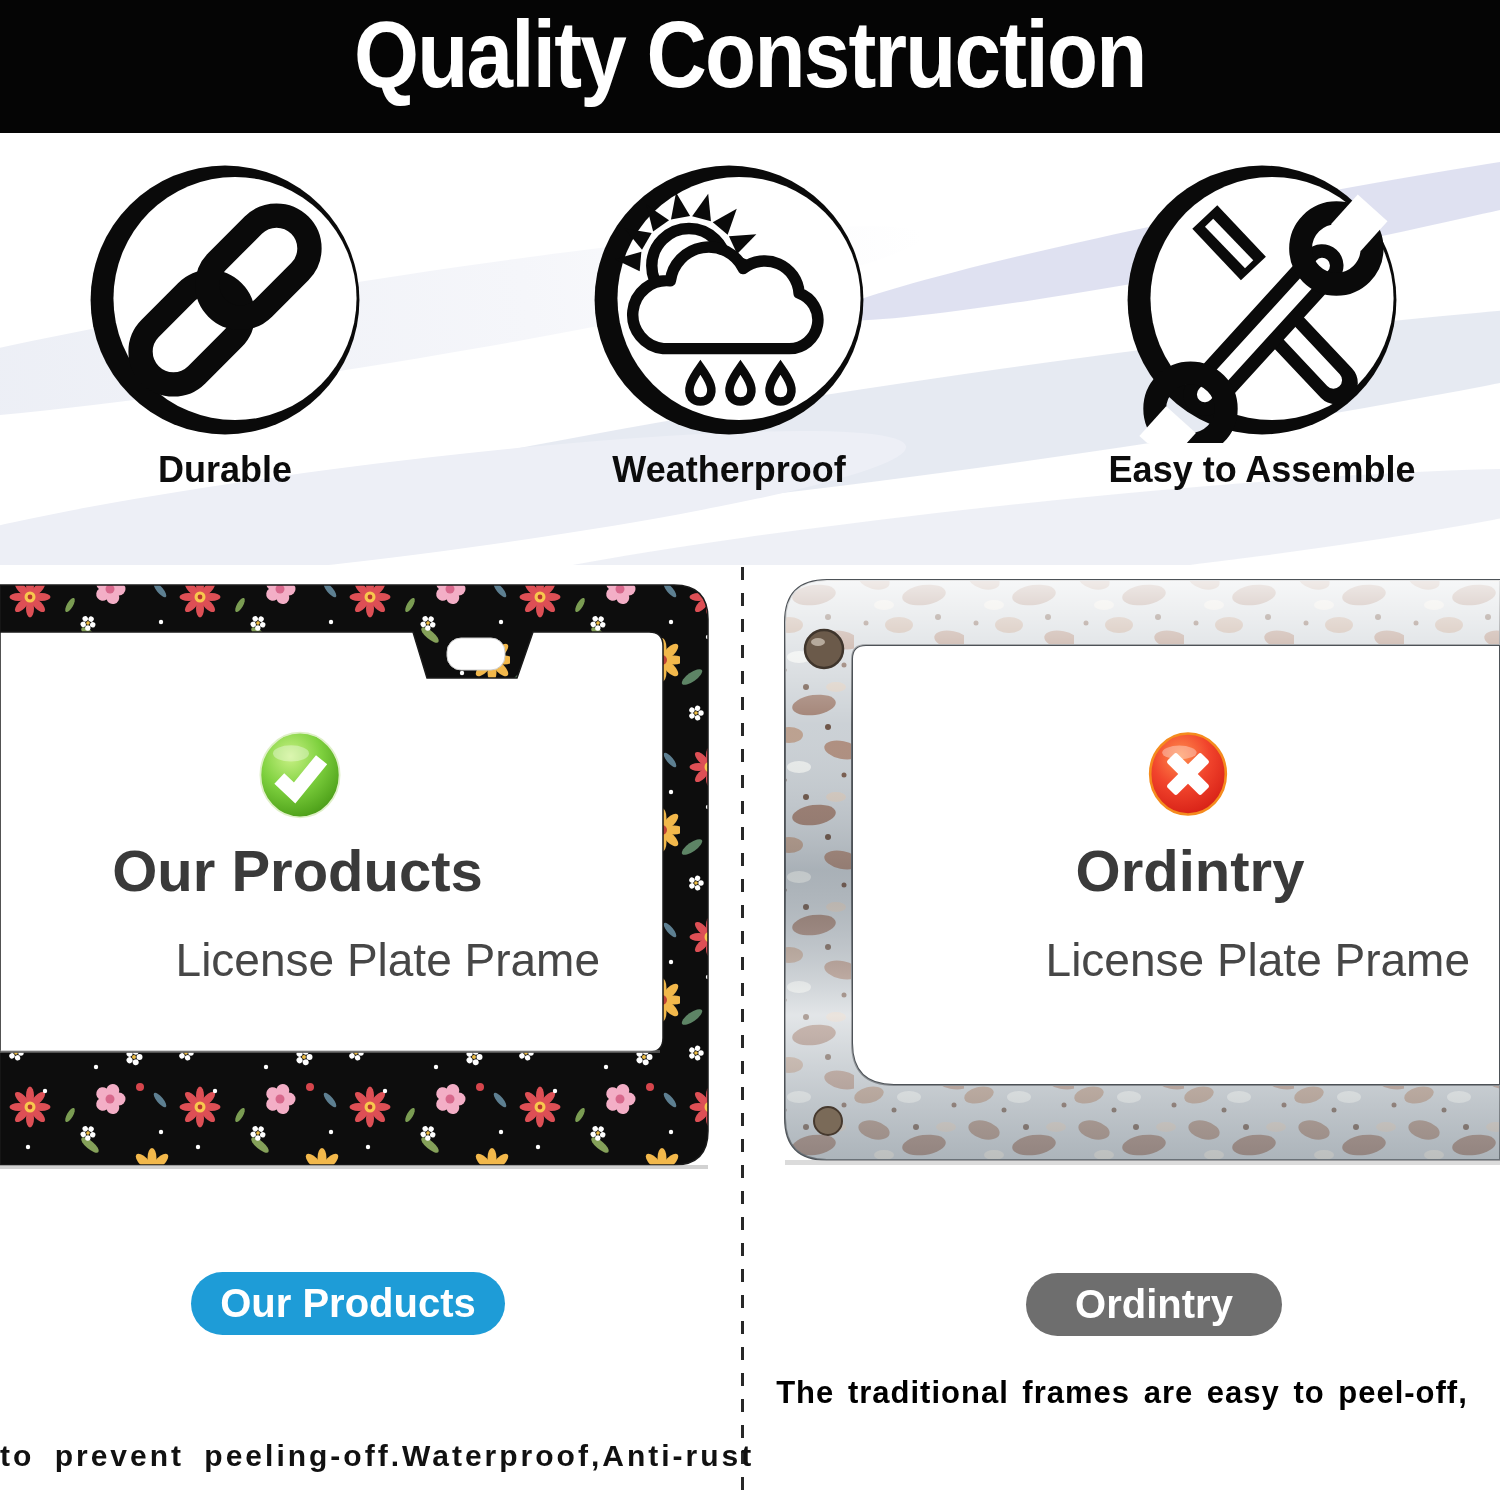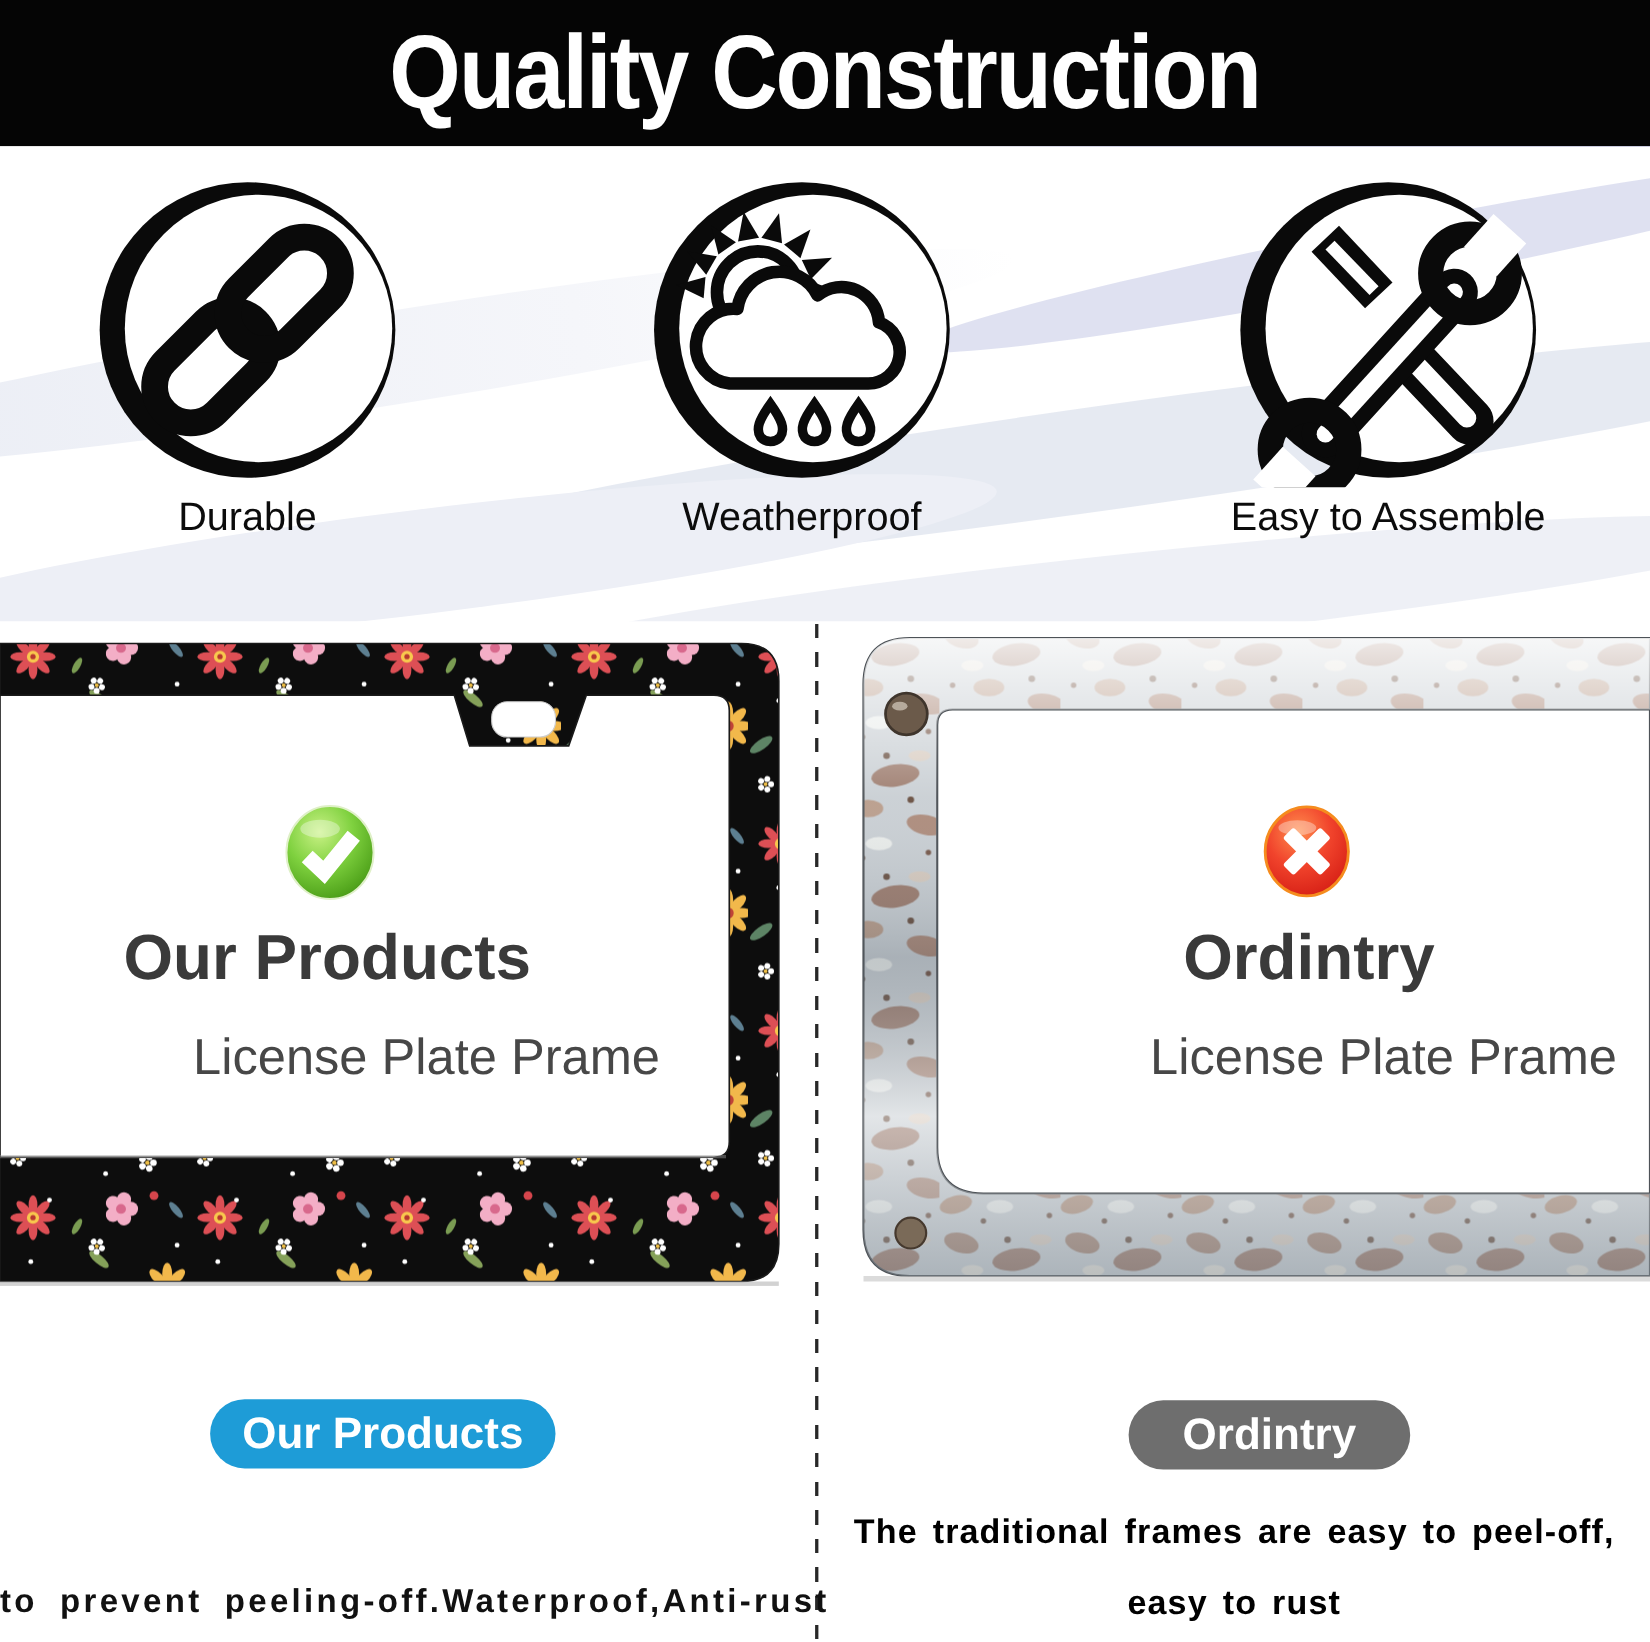--- a/index.html
+++ b/index.html
@@ -1,38 +1,38 @@
 <!DOCTYPE html>
 <html><head>
 <meta charset="utf-8">
 <style>
   html,body{margin:0;padding:0;background:#ffffff;}
   .page{position:relative;width:1500px;height:1493px;background:#fff;overflow:hidden;
         font-family:"Liberation Sans",sans-serif;}
 
   
   .banner{position:absolute;left:0;top:0;width:1500px;height:133px;background:#050505;
-          display:flex;align-items:center;justify-content:center;}
+          display:flex;justify-content:center;}
   .banner h1{margin:0;color:#fff;font-weight:bold;font-size:95px;letter-spacing:-2px;
              white-space:nowrap;transform:scaleX(.88);transform-origin:center;}
   .banner-underline{position:absolute;left:828px;top:133px;width:672px;height:4px;
              background:linear-gradient(90deg,rgba(46,49,146,0),#2e3192 30%,#2e3192);}
 
   
   .features{position:absolute;left:0;top:133px;width:1500px;height:432px;overflow:hidden;background:#fff;}
   .band{position:absolute;border-radius:100%;}
   .band1{left:-220px;top:150px;width:1150px;height:85px;transform:rotate(-9deg);
          background:linear-gradient(90deg,#e9ecf4,#f5f6fa 65%,rgba(255,255,255,0));}
   .band2{left:260px;top:235px;width:1500px;height:95px;transform:rotate(-8deg);background:#e2e6f0;opacity:.85;}
   .band3{left:820px;top:70px;width:900px;height:55px;transform:rotate(-11deg);background:#d7daee;opacity:.8;}
   .band4{left:-140px;top:330px;width:1050px;height:95px;transform:rotate(-7deg);background:#edeff6;}
   .band5{left:430px;top:370px;width:1200px;height:80px;transform:rotate(-6deg);background:#e8ebf3;opacity:.75;}
   .feature{position:absolute;top:0;width:430px;display:flex;flex-direction:column;align-items:center;}
   .feature .circle{width:286px;height:286px;margin-top:24px;}
-  .feature-label{margin-top:6px;font-size:36px;font-weight:normal;color:#0c0c0c;white-space:nowrap;}
+  .feature-label{margin-top:6px;font-size:36px;font-weight:bold;color:#0c0c0c;white-space:nowrap;}
   #feat1{left:10px;} #feat2{left:514px;text-align:right;} #feat3{left:1047px;justify-content:center;}
 
   
   .compare{position:absolute;left:0;top:565px;width:1500px;height:928px;background:#fff;}
   .divider{position:absolute;left:741px;top:2px;width:3px;height:924px;
            background:repeating-linear-gradient(180deg,#282828 0 13px,rgba(0,0,0,0) 13px 26px);}
   .panel{position:absolute;top:0;height:928px;}
   .panel-left{left:0;width:744px;}
   .panel-right{left:744px;width:756px;}
   .frame-svg{position:absolute;left:0;top:0;}
@@ -327,16 +327,15 @@
           <rect x="22" y="42" width="56" height="16" rx="3"></rect>
         </g>
       </svg>
 
       <h2 class="heading pr-heading">Ordintry</h2>
       <p class="subheading pr-subheading">License Plate Prame</p>
       <div class="badge pr-badge" style="background-color: rgb(110, 110, 110);">
         <span>Ordintry</span>
       </div>
       <p class="desc pr-desc desc-line1">The traditional frames are easy to peel-off,</p>
-      <p class="desc pr-desc desc-line2">easy to rust</p>
     </div>
   </section>
 </div>
 
 </body></html>

